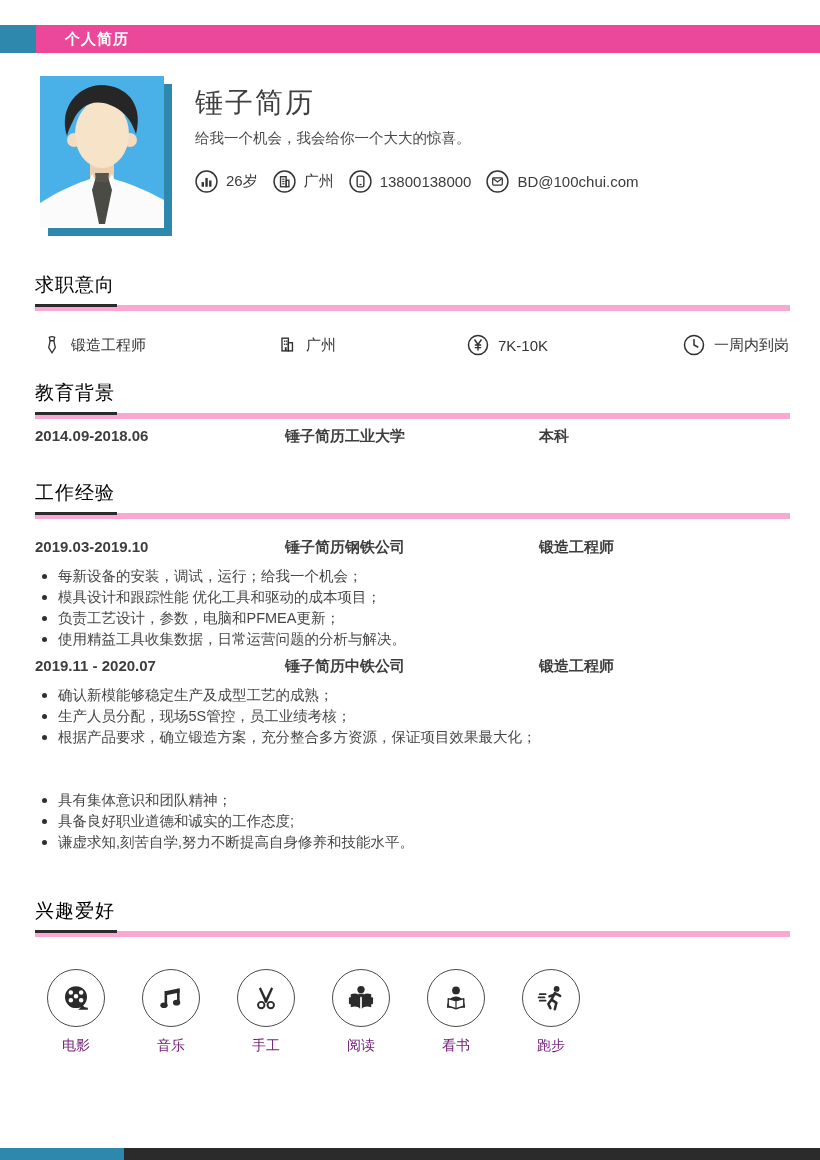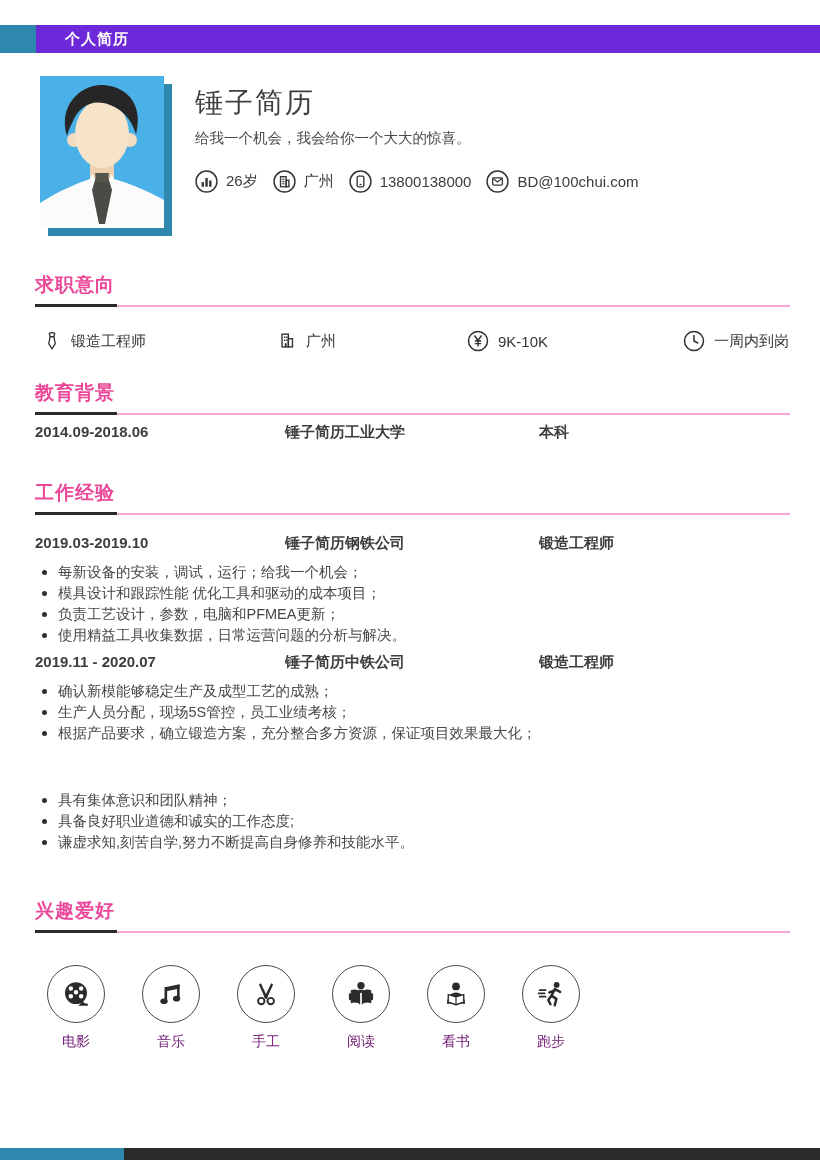--- a/index.html
+++ b/index.html
@@ -1,34 +1,34 @@
 <!DOCTYPE html>
 <html><head>
 <meta charset="utf-8">
 <style>
   html,body{margin:0;padding:0;background:#fff;}
   body{width:820px;height:1160px;position:relative;font-family:"Liberation Sans","DejaVu Sans",sans-serif;color:#3d3d3d;overflow:hidden;}
 
   
   .topbar{position:absolute;top:25px;left:0;right:0;height:28px;display:flex;}
   .topbar .accent{width:36px;height:28px;background:#2e87ad;}
-  .topbar .bar{flex:1;background:#6d28d9;color:#fff;font-size:15px;font-weight:bold;line-height:28px;padding-left:29px;letter-spacing:1px;}
+  .topbar .bar{flex:1;background:#ec4899;color:#fff;font-size:15px;font-weight:bold;line-height:28px;padding-left:29px;letter-spacing:1px;}
 
   
   .photo{position:absolute;left:40px;top:76px;width:124px;height:152px;box-shadow:8px 8px 0 0 #2e87ad;}
   .photo svg{display:block;}
   .name{position:absolute;left:195px;top:84px;font-size:28px;color:#3f3f3f;font-weight:500;letter-spacing:2px;}
   .tagline{position:absolute;left:195px;top:129px;font-size:14.5px;color:#4a4a4a;}
   .inforow{position:absolute;left:195px;top:170px;display:flex;align-items:center;gap:15px;}
   .infoitem{display:flex;align-items:center;gap:8px;font-size:15px;color:#3b3b3b;}
   .infoitem svg{display:block;}
 
   
   .section{position:absolute;left:35px;right:30px;}
-  .sec-head{font-size:19px;font-weight:bold;color:#ec4899;letter-spacing:1px;padding-bottom:7px;border-bottom:2px solid #f9a8d4;position:relative;}
+  .sec-head{font-size:19px;font-weight:normal;color:#000000;letter-spacing:1px;padding-bottom:7px;border-bottom:6px solid #f9a8d4;position:relative;}
   .sec-head::after{content:"";position:absolute;left:0;bottom:-2px;width:82px;height:3px;background:#2b2b2b;}
 
   
   .intent-row{display:grid;grid-template-columns:235px 190px 216px auto;margin-top:23px;padding-left:7px;}
   .intent-item{display:flex;align-items:center;gap:9px;font-size:15px;color:#353535;}
   .intent-item svg{display:block;}
 
   
   .row3{display:grid;grid-template-columns:250px 254px auto;font-size:15px;font-weight:bold;color:#3d3d3d;}
 
@@ -132,21 +132,21 @@
         <rect x="10" y="9.4" width="1.6" height="1.6" fill="#2f2f2f"></rect>
         <rect x="8.6" y="13.4" width="2" height="4.1" fill="#2f2f2f"></rect>
       </svg>
       <span>广州</span>
     </div>
     <div class="intent-item">
       <svg width="22" height="22" viewBox="0 0 22 22">
         <circle cx="11" cy="11" r="9.5" fill="none" stroke="#2f2f2f" stroke-width="1.5"></circle>
         <path d="M7.5,5.5 L11,10.5 L14.5,5.5 M11,10.5 L11,16.5 M7.8,11 L14.2,11 M7.8,13.6 L14.2,13.6" fill="none" stroke="#2f2f2f" stroke-width="1.4"></path>
       </svg>
-      <span>9K-10K</span>
+      <span>7K-10K</span>
     </div>
     <div class="intent-item">
       <svg width="22" height="22" viewBox="0 0 22 22">
         <circle cx="11" cy="11" r="9.5" fill="none" stroke="#2f2f2f" stroke-width="1.5"></circle>
         <path d="M11,5.5 L11,11 L14.8,13" fill="none" stroke="#2f2f2f" stroke-width="1.5" stroke-linecap="round"></path>
       </svg>
       <span>一周内到岗</span>
     </div>
   </div>
 </div>

